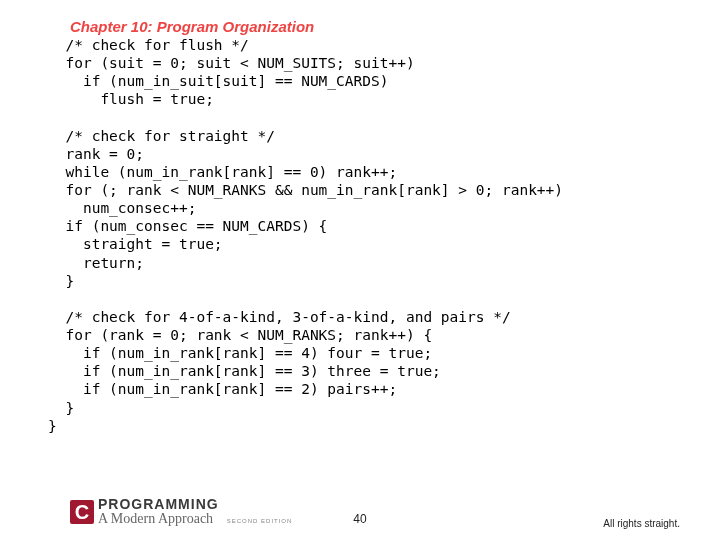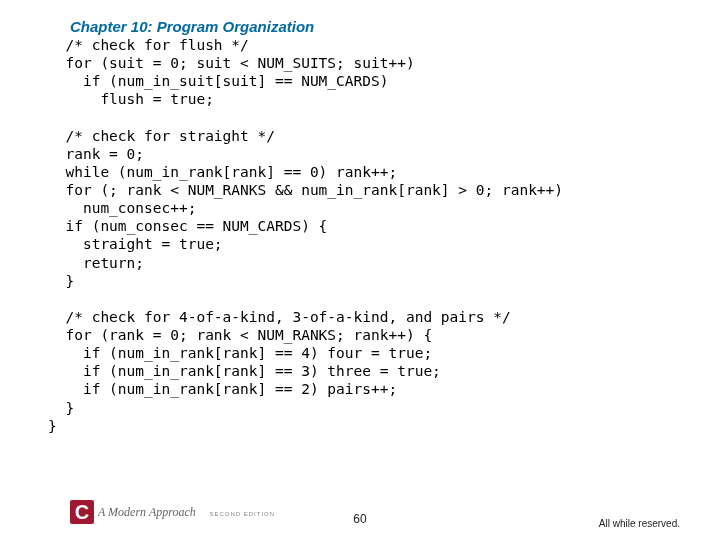--- a/index.html
+++ b/index.html
@@ -11,21 +11,21 @@
     position: relative;
     overflow: hidden;
   }
   .header {
     position: absolute;
     top: 18px;
     left: 70px;
     font-family: Arial, Helvetica, sans-serif;
     font-style: italic;
     font-weight: bold;
-    color: #0369a1;
+    color: #ef4444;
     font-size: 15px;
   }
   .code {
     position: absolute;
     top: 36px;
     left: 48px;
     font-size: 14.5px;
     line-height: 1.25;
     white-space: pre;
     color: #000;
@@ -60,22 +60,21 @@
   .logo-text-wrap { display: flex; flex-direction: column; line-height: 1; }
   .logo-main {
     font-family: Arial, sans-serif;
     font-weight: 900;
     font-size: 14px;
     letter-spacing: 1px;
     color: #3a3a3a;
   }
   .logo-sub {
     font-family: Georgia, serif;
-    font-style: italic;
-    font-size: 12px;
+    font-size: 14px;
     color: #666;
   }
   .logo-ed {
     font-family: Arial, sans-serif;
     font-size: 6px;
     letter-spacing: 1px;
     color: #888;
     margin-left: 4px;
     align-self: flex-end;
   }
@@ -124,25 +123,26 @@
     if (num_in_rank[rank] == 4) four = true;
     if (num_in_rank[rank] == 3) three = true;
     if (num_in_rank[rank] == 2) pairs++;
   }
 }</pre>
 
 <div class="footer">
   <div class="logo">
     <div class="logo-c">C</div>
     <div class="logo-text-wrap">
+      <span class="logo-main">PROGRAMMING</span>
       <span>
         <span class="logo-sub">A Modern Approach</span>
         <span class="logo-ed">SECOND EDITION</span>
       </span>
     </div>
   </div>
 </div>
 
-<div class="pagenum">60</div>
+<div class="pagenum">40</div>
 
 <div class="copyright">
-  <div>All while reserved.</div>
+  <div>All rights straight.</div>
 </div>
 
 </body></html>

